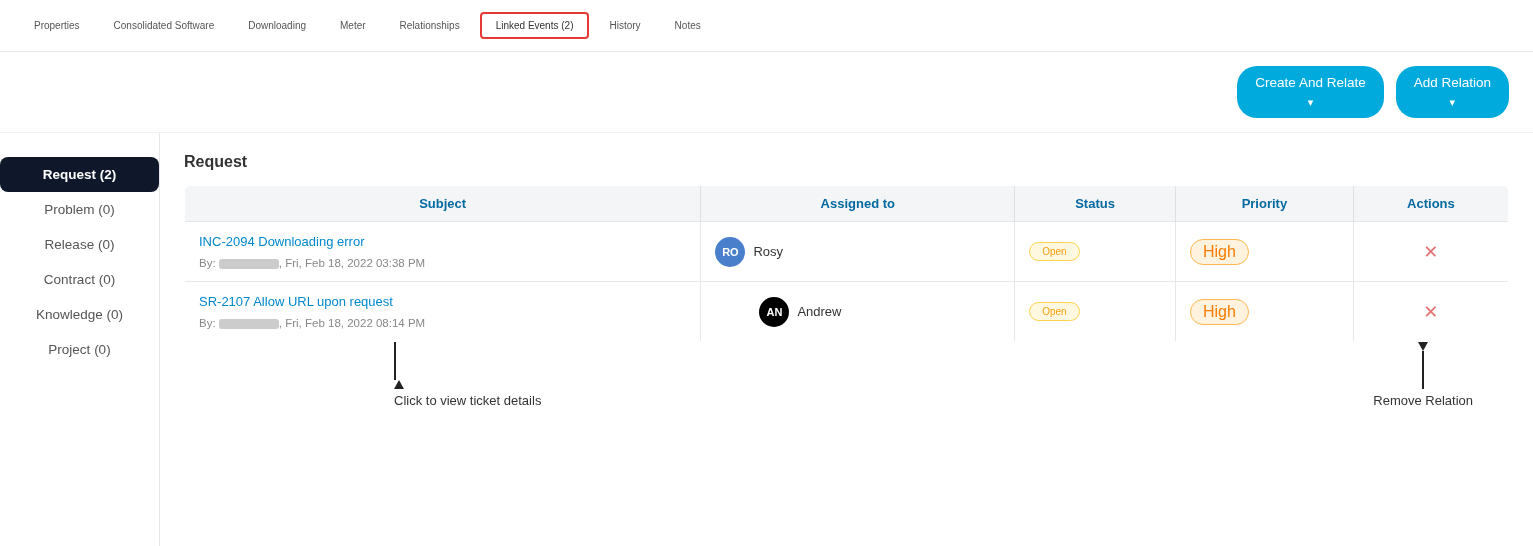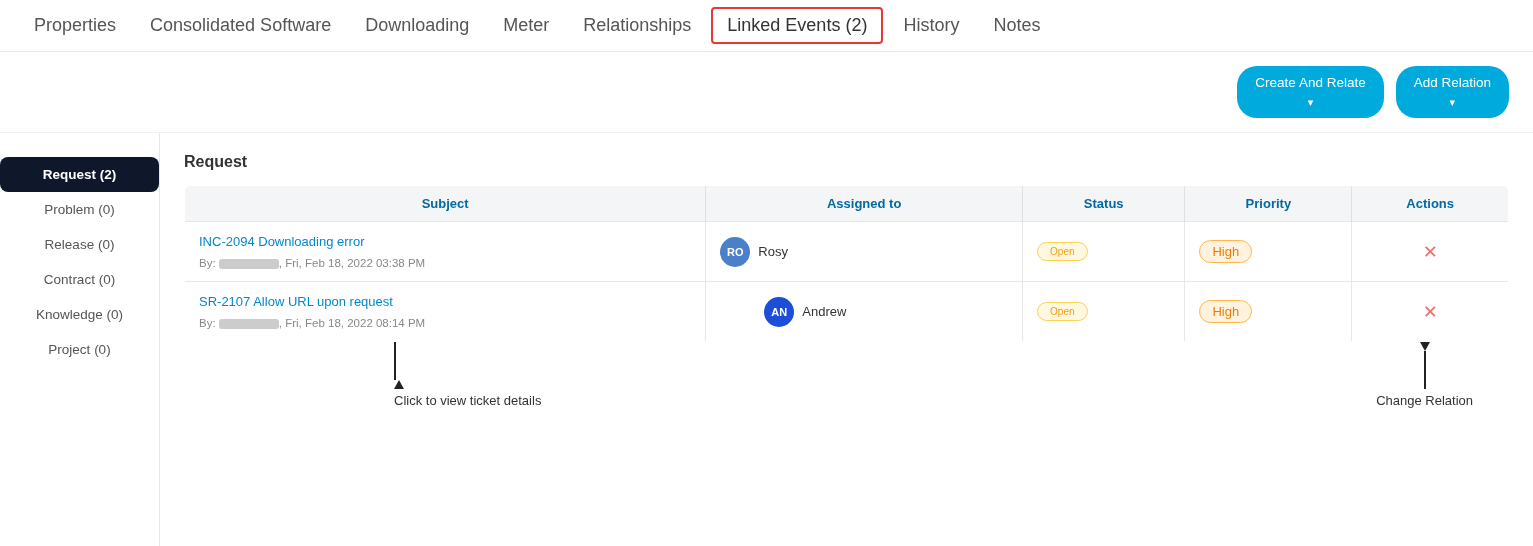--- a/index.html
+++ b/index.html
@@ -11,21 +11,21 @@
       align-items: center;
       border-bottom: 1px solid #e5e7eb;
       padding: 0 20px;
       height: 52px;
       gap: 6px;
     }
     .nav-item {
       padding: 6px 14px;
       cursor: pointer;
       color: #555;
-      font-size: 18px;
+      font-size: 10px;
       white-space: nowrap;
       border-radius: 4px;
     }
     .nav-item.active {
       border: 2px solid #e53935;
       color: #333;
       font-weight: 500;
       border-radius: 4px;
     }
 
@@ -155,21 +155,21 @@
     .status-open {
       background: #fff8e1;
       color: #f59e0b;
       border: 1px solid #fcd34d;
     }
 
     .priority-badge {
       display: inline-block;
       padding: 3px 12px;
       border-radius: 20px;
-      font-size: 13px;
+      font-size: 16px;
       font-weight: 500;
     }
     .priority-high {
       background: #fff3e0;
       color: #f57c00;
       border: 1px solid #ffb74d;
     }
 
     .action-icon {
       cursor: pointer;
@@ -260,21 +260,21 @@
 
           <tr>
             <td>
               <div class="ticket-link">SR-2107 Allow URL upon request</div>
               <div class="ticket-meta">
                 By: <span class="blurred"></span>, Fri, Feb 18, 2022 08:14 PM
               </div>
             </td>
             <td>
               <div class="assignee-cell">
-                <div class="avatar" style="background:#1d4ed8;margin-left:44px;">AN</div>
+                <div class="avatar" style="background:#000000;margin-left:44px;">AN</div>
                 <span>Andrew</span>
               </div>
             </td>
             <td>
               <span class="status-badge status-open">Open</span>
             </td>
             <td>
               <span class="priority-badge priority-high">High</span>
             </td>
             <td>
@@ -288,18 +288,18 @@
 
         <div style="position:absolute; left: 210px; top: 0; display:flex; flex-direction:column; ">
           <div style="width:2px; height:38px; background:#222;"></div>
           <div style="width:0;height:0;border-left:5px solid transparent;border-right:5px solid transparent;border-bottom:9px solid #222;"></div>
           <div style="margin-top:4px; font-size:13px; font-weight:500; white-space:nowrap;">Click to view ticket details</div>
         </div>
 
         <div style="position:absolute; right: 36px; top: 0; display:flex; flex-direction:column; align-items:center;">
           <div style="width:0;height:0;border-left:5px solid transparent;border-right:5px solid transparent;border-top:9px solid #222;"></div>
           <div style="width:2px; height:38px; background:#222;"></div>
-          <div style="margin-top:4px; font-size:13px; font-weight:500; white-space:nowrap;">Change Relation</div>
+          <div style="margin-top:4px; font-size:13px; font-weight:500; white-space:nowrap;">Remove Relation</div>
         </div>
       </div>
     </div>
   </main>
 </div>
 
 </body></html>

